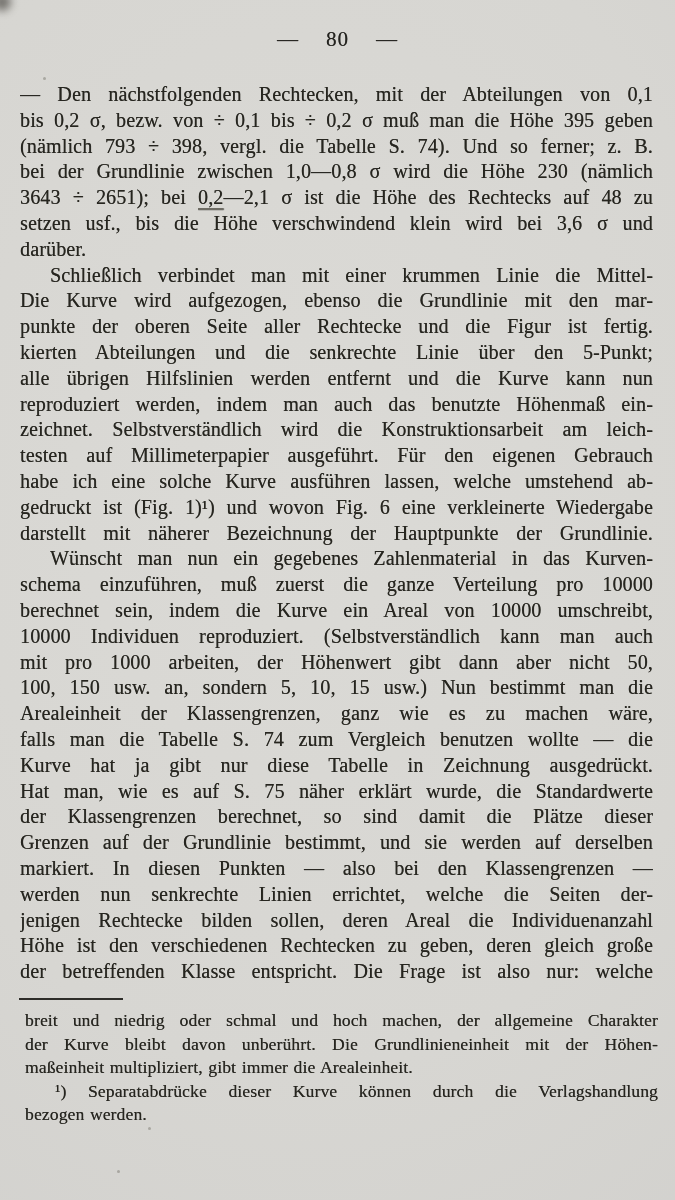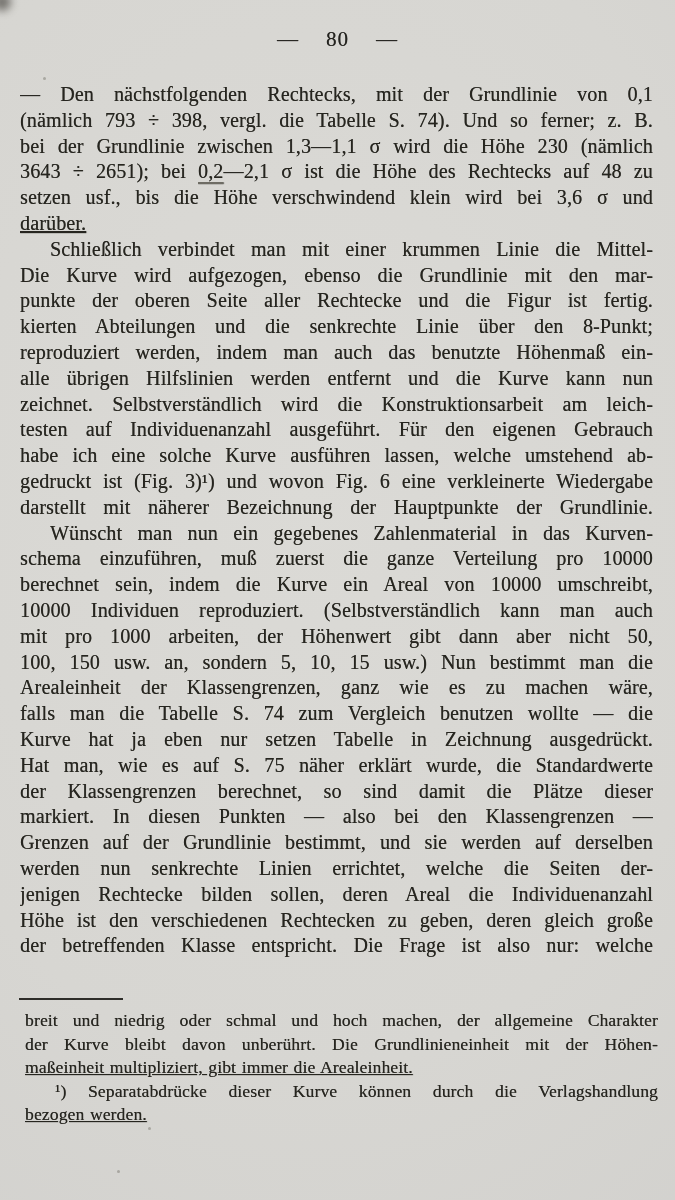--- a/index.html
+++ b/index.html
@@ -41,21 +41,21 @@
   .line {
     font-size:20px; line-height:25.8px;
     letter-spacing:0.15px; word-spacing:1.5px;
     text-align:justify; text-align-last:justify;
     color:#26251f;
     text-shadow:0.25px 0.25px 0.55px rgba(28,27,23,.65);
     white-space:normal; overflow:hidden;
   }
   .footnote .line { font-size:17.5px; line-height:23.6px; word-spacing:1px; }
   .line.indent  { text-indent:30px; }
-  .line.endline { text-align-last:left;text-decoration:underline; }
+  .line.endline { text-align-last:left; }
   .u {
     text-decoration:underline;
     text-decoration-thickness:2px;
     text-underline-offset:4px;
     text-decoration-color:#6e6c64;
   }
 </style>
 </head>
 <body>
 
@@ -67,54 +67,55 @@
   <div class="speck"></div>
 
   <div class="header">
     <span>—</span>
     <span>80</span>
     <span>—</span>
   </div>
 
   <div class="bodytext">
     <div class="para">
-        <div class="line">— Den nächstfolgenden Rechtecks, mit der Grundlinie von 0,1</div>
+        <div class="line">— Den nächstfolgenden Rechtecken, mit der Abteilungen von 0,1</div>
+        <div class="line">bis 0,2 σ, bezw. von ÷ 0,1 bis ÷ 0,2 σ muß man die Höhe 395 geben</div>
         <div class="line">(nämlich 793 ÷ 398, vergl. die Tabelle S. 74). Und so ferner; z. B.</div>
-        <div class="line">bei der Grundlinie zwischen 1,3—1,1 σ wird die Höhe 230 (nämlich</div>
+        <div class="line">bei der Grundlinie zwischen 1,0—0,8 σ wird die Höhe 230 (nämlich</div>
         <div class="line"><span>3643 ÷ 2651); bei </span><span class="u">0,2</span><span>—2,1 σ ist die Höhe des Rechtecks auf 48 zu</span></div>
         <div class="line">setzen usf., bis die Höhe verschwindend klein wird bei 3,6 σ und</div>
         <div class="line endline">darüber.</div>
       </div>
     <div class="para">
         <div class="line indent">Schließlich verbindet man mit einer krummen Linie die Mittel-</div>
         <div class="line">Die Kurve wird aufgezogen, ebenso die Grundlinie mit den mar-</div>
         <div class="line">punkte der oberen Seite aller Rechtecke und die Figur ist fertig.</div>
-        <div class="line">kierten Abteilungen und die senkrechte Linie über den 8-Punkt;</div>
+        <div class="line">kierten Abteilungen und die senkrechte Linie über den 5-Punkt;</div>
+        <div class="line">alle übrigen Hilfslinien werden entfernt und die Kurve kann nun</div>
         <div class="line">reproduziert werden, indem man auch das benutzte Höhenmaß ein-</div>
-        <div class="line">alle übrigen Hilfslinien werden entfernt und die Kurve kann nun</div>
         <div class="line">zeichnet. Selbstverständlich wird die Konstruktionsarbeit am leich-</div>
-        <div class="line">testen auf Individuenanzahl ausgeführt. Für den eigenen Gebrauch</div>
+        <div class="line">testen auf Millimeterpapier ausgeführt. Für den eigenen Gebrauch</div>
         <div class="line">habe ich eine solche Kurve ausführen lassen, welche umstehend ab-</div>
-        <div class="line">gedruckt ist (Fig. 3)¹) und wovon Fig. 6 eine verkleinerte Wiedergabe</div>
+        <div class="line">gedruckt ist (Fig. 1)¹) und wovon Fig. 6 eine verkleinerte Wiedergabe</div>
         <div class="line">darstellt mit näherer Bezeichnung der Hauptpunkte der Grundlinie.</div>
       </div>
     <div class="para">
         <div class="line indent">Wünscht man nun ein gegebenes Zahlenmaterial in das Kurven-</div>
         <div class="line">schema einzuführen, muß zuerst die ganze Verteilung pro 10000</div>
         <div class="line">berechnet sein, indem die Kurve ein Areal von 10000 umschreibt,</div>
         <div class="line">10000 Individuen reproduziert. (Selbstverständlich kann man auch</div>
         <div class="line">mit pro 1000 arbeiten, der Höhenwert gibt dann aber nicht 50,</div>
         <div class="line">100, 150 usw. an, sondern 5, 10, 15 usw.) Nun bestimmt man die</div>
         <div class="line">Arealeinheit der Klassengrenzen, ganz wie es zu machen wäre,</div>
         <div class="line">falls man die Tabelle S. 74 zum Vergleich benutzen wollte — die</div>
-        <div class="line">Kurve hat ja eben nur setzen Tabelle in Zeichnung ausgedrückt.</div>
+        <div class="line">Kurve hat ja gibt nur diese Tabelle in Zeichnung ausgedrückt.</div>
         <div class="line">Hat man, wie es auf S. 75 näher erklärt wurde, die Standardwerte</div>
         <div class="line">der Klassengrenzen berechnet, so sind damit die Plätze dieser</div>
+        <div class="line">Grenzen auf der Grundlinie bestimmt, und sie werden auf derselben</div>
         <div class="line">markiert. In diesen Punkten — also bei den Klassengrenzen —</div>
-        <div class="line">Grenzen auf der Grundlinie bestimmt, und sie werden auf derselben</div>
         <div class="line">werden nun senkrechte Linien errichtet, welche die Seiten der-</div>
         <div class="line">jenigen Rechtecke bilden sollen, deren Areal die Individuenanzahl</div>
         <div class="line">Höhe ist den verschiedenen Rechtecken zu geben, deren gleich große</div>
         <div class="line">der betreffenden Klasse entspricht. Die Frage ist also nur: welche</div>
       </div>
   </div>
 
   <div class="footrule"></div>
 
   <div class="footnote">

